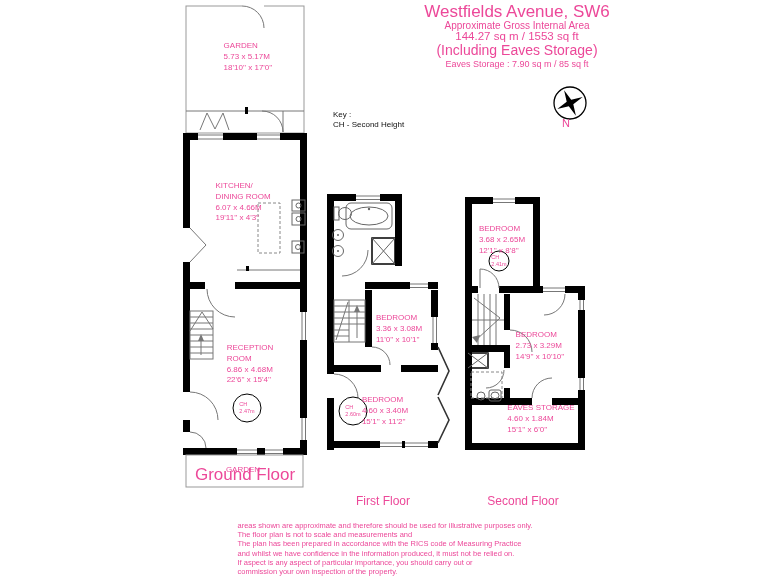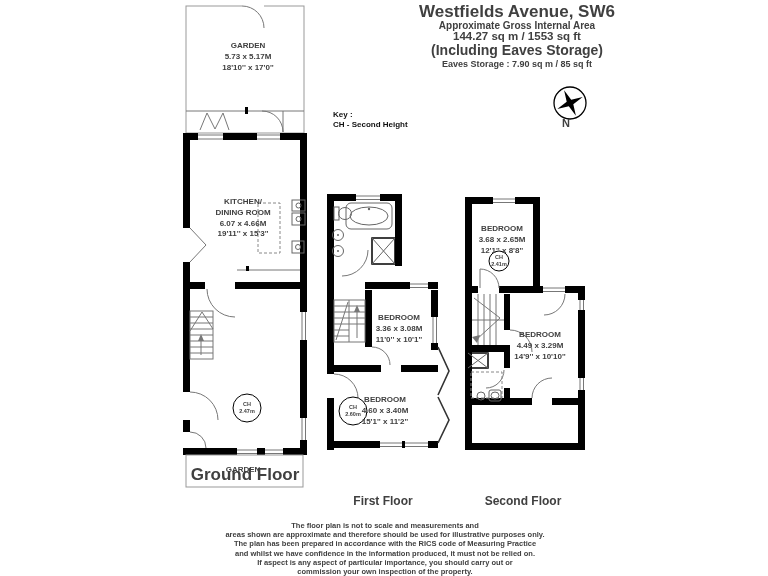--- a/index.html
+++ b/index.html
@@ -1,21 +1,21 @@
 <!DOCTYPE html>
 <html><head>
 <meta charset="utf-8">
 <style>
   html,body { margin:0; padding:0; background:#fff; }
   .stage { position:relative; width:768px; height:576px; background:#ffffff; overflow:hidden;
            font-family:"Liberation Sans", sans-serif; }
   svg { position:absolute; left:0; top:0; }
-  .c  { position:absolute; transform:translateX(-50%); text-align:center; white-space:nowrap;
-        color:#404040; font-weight:bold; }
-  .l  { position:absolute; white-space:nowrap; color:#111; font-weight:bold;text-align:center; }
+  .c  { position:absolute; transform:translateX(-50%); white-space:nowrap;
+        color:#ec4899; font-weight:normal; }
+  .l  { position:absolute; white-space:nowrap; color:#111; font-weight:normal;text-align:center; }
   .room { font-size:8px; line-height:10.8px; }
   .chlbl { font-size:5.5px; line-height:6.6px; }
   .wall { fill:#000; }
   .thin { stroke:#777; stroke-width:1; fill:none; }
   .thin2 { stroke:#333; stroke-width:1.6; fill:none; }
   .fix  { stroke:#666; stroke-width:1; fill:none; }
   .dash { stroke:#888; stroke-width:1; fill:none; stroke-dasharray:3,2; }
 </style>
 </head>
 <body>
@@ -243,25 +243,31 @@
 
   <div class="l" style="left:333px; top:110px; font-size:8px;">Key :</div>
   <div class="l" style="left:333px; top:120px; font-size:8px;">CH - Second Height</div>
   <div class="c" style="left:566px; top:117px; font-size:11px;">N</div>
 
   <div class="c room" style="left:248px; top:41px;">
     <div>GARDEN</div>
     <div>5.73 x 5.17M</div>
     <div>18'10'' x 17'0''</div>
   </div>
-  <div class="c room" style="left:243px; top:181px;margin-top:16px;">
+  <div class="c room" style="left:243px; top:181px;">
     <div>KITCHEN/</div>
     <div>DINING ROOM</div>
     <div>6.07 x 4.66M</div>
-    <div>19'11'' x 15'3''</div>
+    <div>19'11'' x 4'3''</div>
+  </div>
+  <div class="c room" style="left:250px; top:343px;">
+    <div>RECEPTION</div>
+    <div>ROOM</div>
+    <div>6.86 x 4.68M</div>
+    <div>22'6'' x 15'4''</div>
   </div>
   <div class="c chlbl" style="left:247px; top:401px;">
     <div>CH</div>
     <div>2.47m</div>
   </div>
   <div class="c room" style="left:243px; top:465px;">
     <div>GARDEN</div>
   </div>
 
   <div class="c room" style="left:399px; top:313px;">
@@ -283,30 +289,35 @@
     <div>BEDROOM</div>
     <div>3.68 x 2.65M</div>
     <div>12'1'' x 8'8''</div>
   </div>
   <div class="c chlbl" style="left:499px; top:254px;">
     <div>CH</div>
     <div>2.41m</div>
   </div>
   <div class="c room" style="left:540px; top:330px;">
     <div>BEDROOM</div>
-    <div>4.49 x 3.29M</div>
+    <div>2.73 x 3.29M</div>
     <div>14'9'' x 10'10''</div>
+  </div>
+  <div class="c room" style="left:541px; top:403px;">
+    <div>EAVES STORAGE</div>
+    <div>4.60 x 1.84M</div>
+    <div>15'1'' x 6'0''</div>
   </div>
 
   <div class="c" style="left:245px; top:465px; font-size:17px;">Ground Floor</div>
   <div class="c" style="left:383px; top:494px; font-size:12px;">First Floor</div>
   <div class="c" style="left:523px; top:494px; font-size:12px;">Second Floor</div>
 
   <div class="c" style="left:385px; top:521px; font-size:7.5px; line-height:9.2px;">
+    <div>areas shown are approximate and therefore should be used for illustrative purposes only.</div>
     <div>The floor plan is not to scale and measurements and</div>
-    <div>areas shown are approximate and therefore should be used for illustrative purposes only.</div>
     <div>The plan has been prepared in accordance with the RICS code of Measuring Practice</div>
     <div>and whilst we have confidence in the information produced, it must not be relied on.</div>
     <div>If aspect is any aspect of particular importance, you should carry out or</div>
     <div>commission your own inspection of the property.</div>
   </div>
 
 </div>
 
 </body></html>

